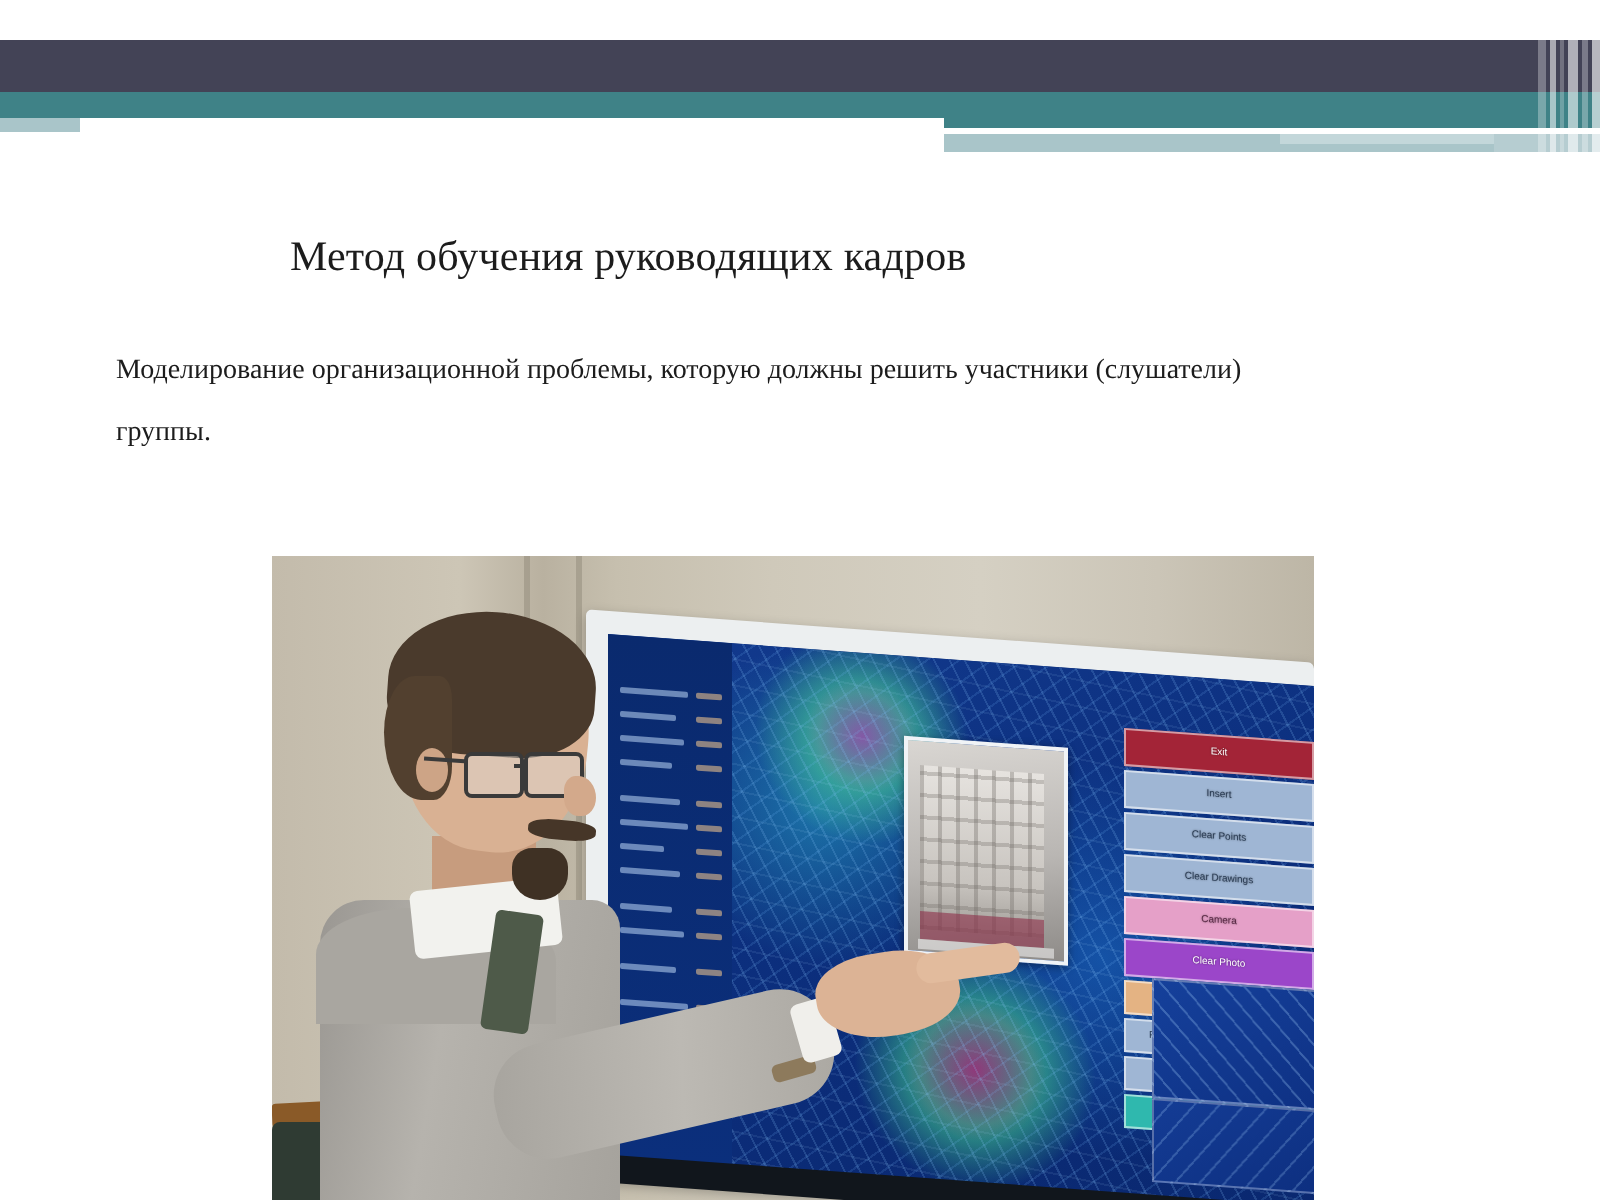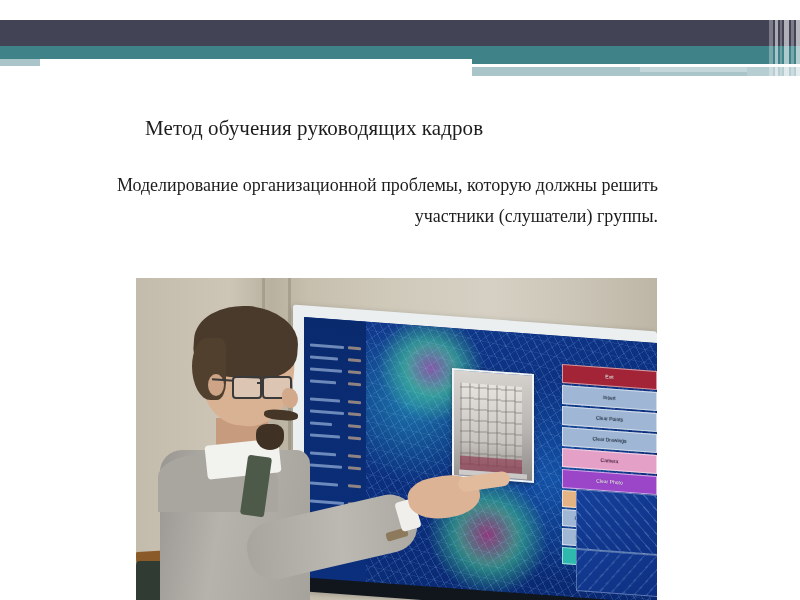--- a/index.html
+++ b/index.html
@@ -99,24 +99,23 @@
     font-size: 21px;
     line-height: 28px;
     color: #1c1c1c;
     letter-spacing: 0.1px;
   }
   .slide-body {
     position: absolute;
     left: 58px;
     top: 150px;
     width: 600px;
-    font-size: 18px;
+    font-size: 14px;
     line-height: 31px;
     color: #1c1c1c;
-    text-align: right;
   }
 
   
   .photo {
     position: absolute;
     left: 136px;
     top: 258px;
     width: 521px;
     height: 342px;
     overflow: hidden;

